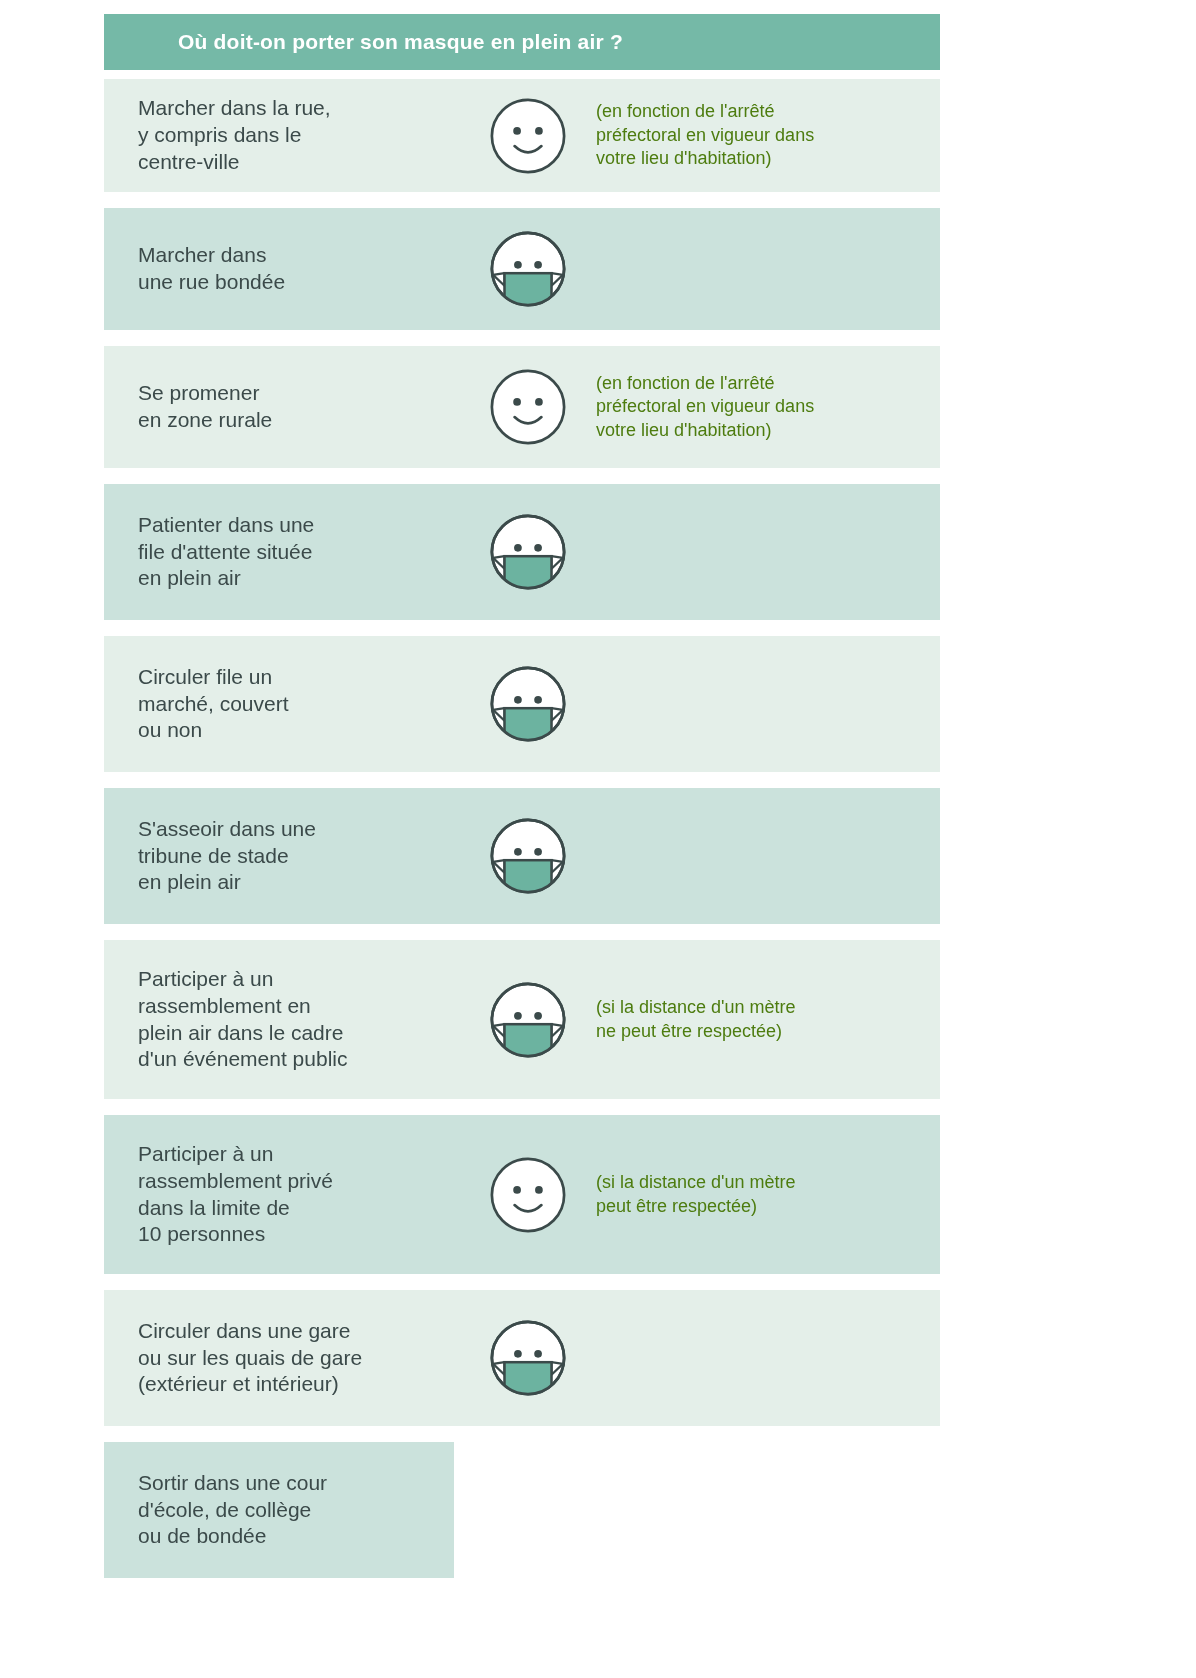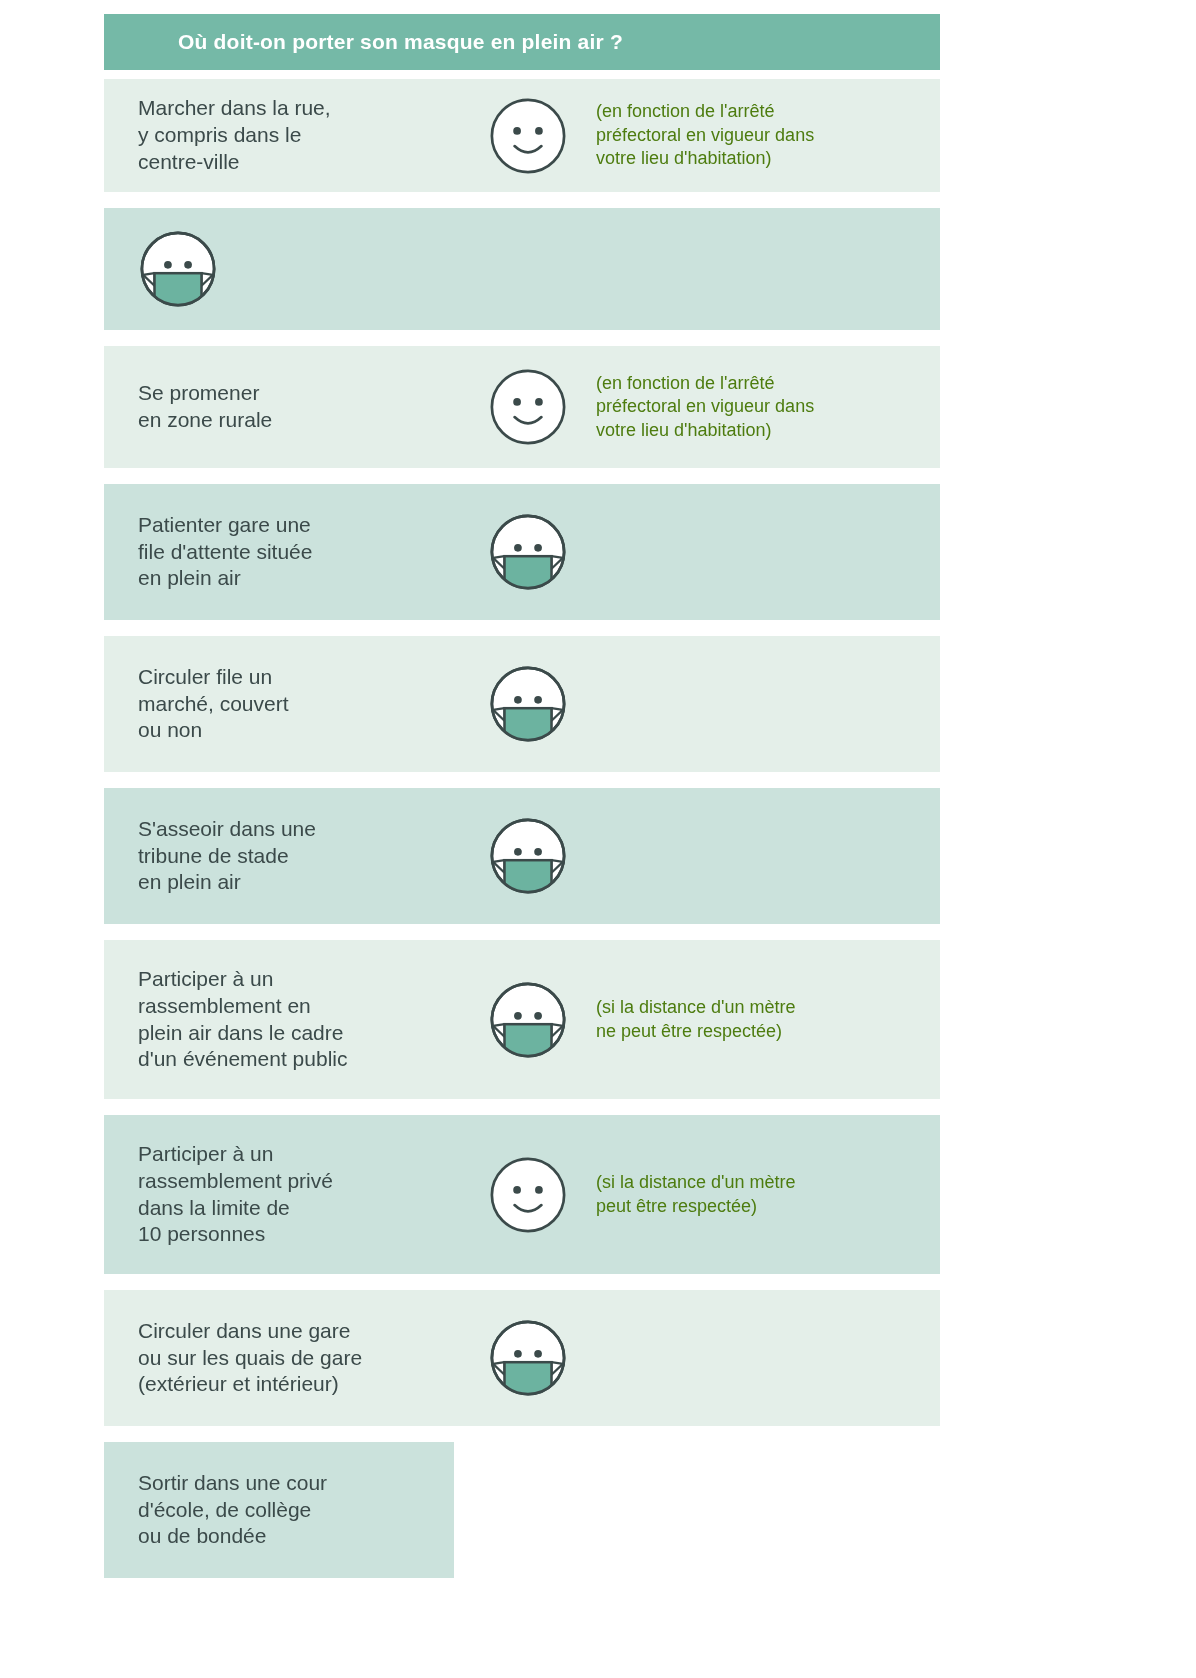--- a/index.html
+++ b/index.html
@@ -118,20 +118,24 @@
               <circle cx="63" cy="44" r="4.6" fill="#3b4a4a"></circle>
               <path d="M34 62 Q50 77 66 62" fill="none" stroke="#3b4a4a" stroke-width="3.2" stroke-linecap="round"></path>
             </svg>
           </span>
           <span class="note-text">(en fonction de l'arrêté
 préfectoral en vigueur dans
 votre lieu d'habitation)</span>
         </div>
       </div>
       <div class="row tint-dark h-md">
+        <div class="cell-label">
+          <span class="label-text">Marcher dans
+une rue bondée</span>
+        </div>
         <div class="cell-icon">
           <span class="face">
             <svg viewBox="0 0 100 100" width="84" height="84" aria-hidden="true">
               <circle cx="50" cy="50" r="43" fill="#ffffff" stroke="#3b4a4a" stroke-width="3.2"></circle>
               <circle cx="38" cy="45" r="4.6" fill="#3b4a4a"></circle>
               <circle cx="62" cy="45" r="4.6" fill="#3b4a4a"></circle>
               <path d="M8.5 57 L22 55 L22 70 Z" fill="#ffffff" stroke="#3b4a4a" stroke-width="2.6" stroke-linejoin="round"></path>
               <path d="M91.5 57 L78 55 L78 70 Z" fill="#ffffff" stroke="#3b4a4a" stroke-width="2.6" stroke-linejoin="round"></path>
               <clipPath id="faceclip">
                 <circle cx="50" cy="50" r="43"></circle>
@@ -158,21 +162,21 @@
               <path d="M34 62 Q50 77 66 62" fill="none" stroke="#3b4a4a" stroke-width="3.2" stroke-linecap="round"></path>
             </svg>
           </span>
           <span class="note-text">(en fonction de l'arrêté
 préfectoral en vigueur dans
 votre lieu d'habitation)</span>
         </div>
       </div>
       <div class="row tint-dark h-lg">
         <div class="cell-label">
-          <span class="label-text">Patienter gare une
+          <span class="label-text">Patienter dans une
 file d'attente située
 en plein air</span>
         </div>
         <div class="cell-icon">
           <span class="face">
             <svg viewBox="0 0 100 100" width="84" height="84" aria-hidden="true">
               <circle cx="50" cy="50" r="43" fill="#ffffff" stroke="#3b4a4a" stroke-width="3.2"></circle>
               <circle cx="38" cy="45" r="4.6" fill="#3b4a4a"></circle>
               <circle cx="62" cy="45" r="4.6" fill="#3b4a4a"></circle>
               <path d="M8.5 57 L22 55 L22 70 Z" fill="#ffffff" stroke="#3b4a4a" stroke-width="2.6" stroke-linejoin="round"></path>

